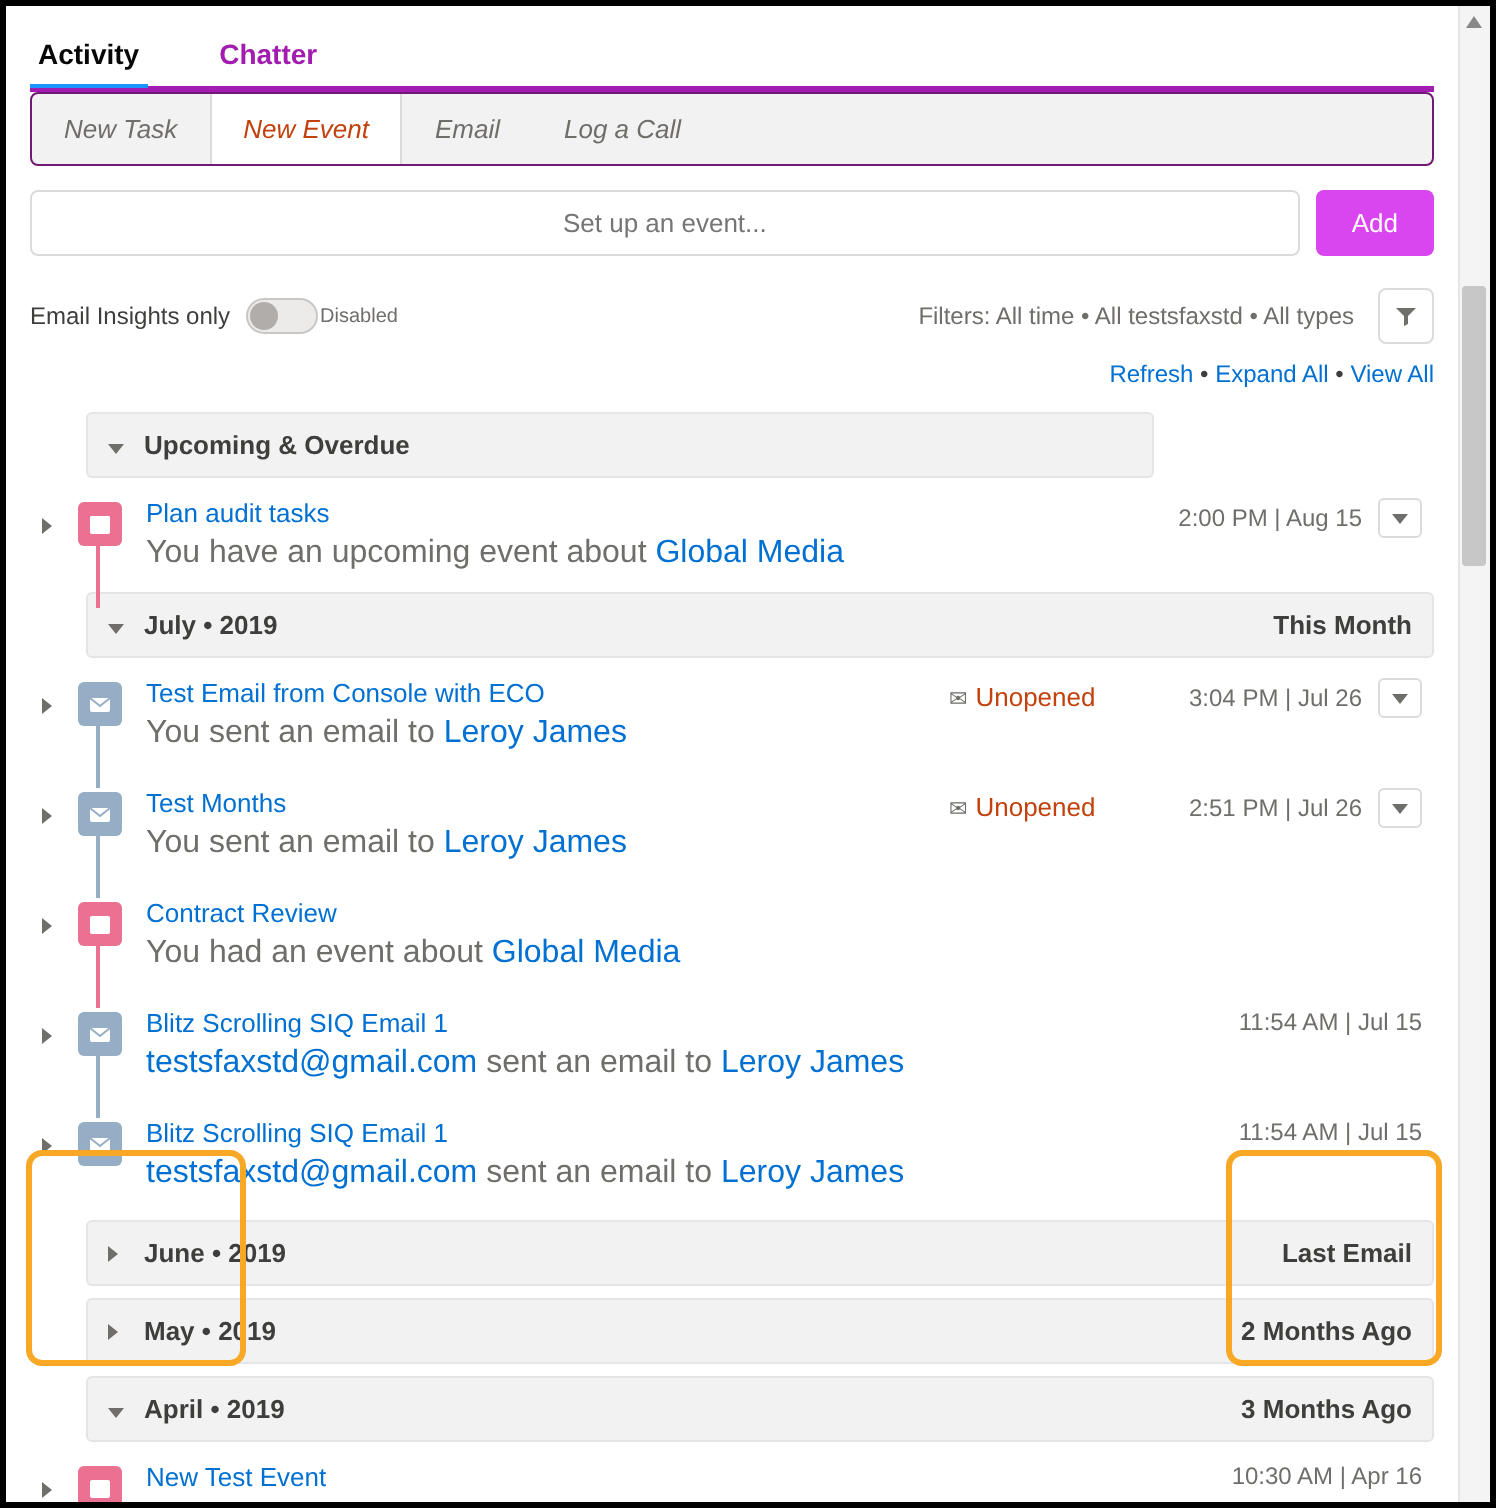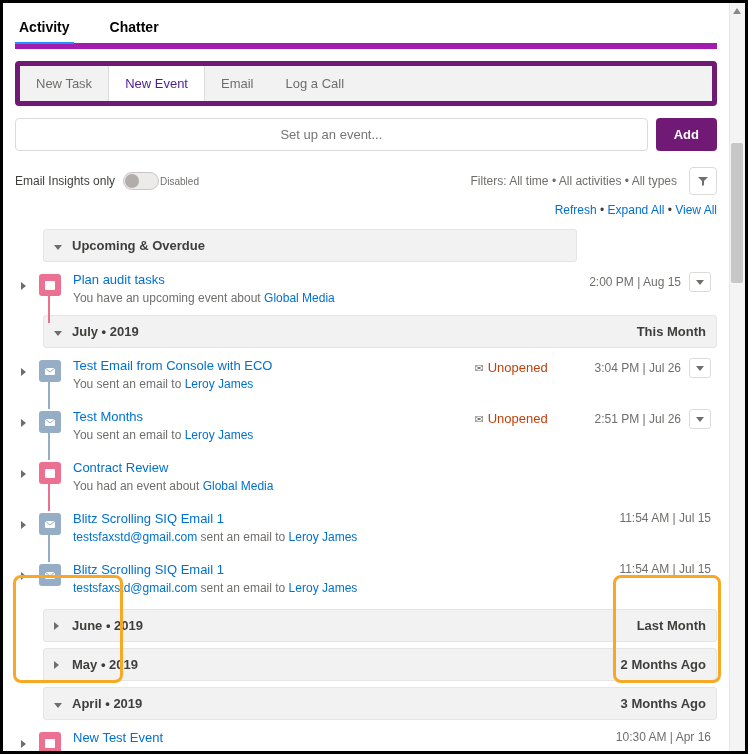--- a/index.html
+++ b/index.html
@@ -2,31 +2,31 @@
 <html><head>
 <meta charset="utf-8">
 <style>
 * { box-sizing: border-box; margin: 0; padding: 0; }
 body { font-family: -apple-system, BlinkMacSystemFont, "Segoe UI", Arial, sans-serif; font-size: 13px; color: #3e3e3c; background: #fff; width: 748px; height: 754px; overflow: hidden; border: 3px solid #000; position: relative; }
 .scrollbar { position: absolute; right: 0; top: 0; width: 16px; height: 100%; background: #f4f4f4; border-left: 1px solid #e5e5e5; }
 .scroll-thumb { position: absolute; right: 2px; top: 140px; width: 12px; height: 140px; background: #c7c7c7; border-radius: 2px; }
 .scroll-arrow-up { position: absolute; right: 2px; top: 2px; width: 12px; height: 12px; display: flex; align-items: center; justify-content: center; }
 .scroll-arrow-up::after { content: ""; border-left: 4px solid transparent; border-right: 4px solid transparent; border-bottom: 6px solid #888; }
 .content { padding: 8px 12px 8px 12px; margin-right: 16px; }
-.top-tabs { display: flex; border-bottom: 6px solid #a21caf; margin-bottom: 12px; }
-.top-tab { padding: 8px 4px; margin-right: 32px; font-size: 14px; font-weight: 600; cursor: pointer; position: relative; color: #000000; }
+.top-tabs { display: flex; border-bottom: 3px solid #a21caf; }
+.top-tab { padding: 8px 4px; margin-right: 32px; font-size: 14px; font-weight: 600; cursor: pointer; position: relative; color: #a21caf; }
 .top-tab.active { color: #080707; }
 .top-tab.active::after { content: ""; position: absolute; left: 0; right: 0; bottom: -1px; height: 2px; background: #1b96ff; }
-.action-tabs { display: flex; border: 5px solid #701a75; border-radius: 4px; background: #f3f2f2; margin-bottom: 12px; }
+.action-tabs { display: flex; border: 1px solid #701a75; border-radius: 4px; background: #f3f2f2; margin-bottom: 12px; font-style: italic; }
 .action-tab { padding: 10px 16px; font-size: 13px; color: #706e6b; cursor: pointer; }
-.action-tab.active { background: #fff; color: #4c1d95; border-left: 1px solid #dddbda; border-right: 1px solid #dddbda; }
+.action-tab.active { background: #fff; color: #c2410c; border-left: 1px solid #dddbda; border-right: 1px solid #dddbda; }
 .action-tab:first-child.active { border-left: none; }
 .input-row { display: flex; gap: 8px; margin-bottom: 16px; }
 .event-input { flex: 1; border: 1px solid #dddbda; border-radius: 4px; padding: 8px; text-align: center; font-size: 13px; color: #706e6b; background: #fff; }
-.add-btn { background: #701a75; color: #fff; border: none; border-radius: 4px; padding: 8px 18px; font-size: 13px; font-weight: 700; cursor: pointer; }
+.add-btn { background: #d946ef; color: #fff; border: none; border-radius: 4px; padding: 8px 18px; font-size: 13px; font-weight: 400; cursor: pointer; }
 .insights-row { display: flex; justify-content: space-between; align-items: center; margin-bottom: 8px; font-size: 12px; }
 .toggle-wrap { display: flex; align-items: center; gap: 8px; }
 .toggle { width: 36px; height: 18px; background: #ecebea; border-radius: 10px; position: relative; border: 1px solid #c9c7c5; }
 .toggle::after { content: ""; position: absolute; left: 1px; top: 1px; width: 14px; height: 14px; background: #b0adab; border-radius: 50%; }
 .toggle-label { font-size: 10px; color: #706e6b; }
 .filters { display: flex; align-items: center; gap: 6px; font-size: 12px; color: #706e6b; }
 .filter-icon { width: 28px; height: 28px; border: 1px solid #dddbda; border-radius: 4px; display: flex; align-items: center; justify-content: center; margin-left: 6px; }
 .links-row { text-align: right; font-size: 12px; margin-bottom: 12px; }
 .links-row a { color: #0070d2; text-decoration: none; }
 .section-header { background: #f3f2f2; border: 1px solid #e5e5e5; border-radius: 3px; padding: 8px 10px; display: flex; align-items: center; justify-content: space-between; font-size: 13px; font-weight: 600; color: #3e3e3c; margin-bottom: 2px; margin-left: 28px; }
@@ -38,21 +38,21 @@
 .item-chevron { width: 14px; margin-top: 6px; margin-right: 4px; }
 .icon-box { width: 22px; height: 22px; border-radius: 3px; display: flex; align-items: center; justify-content: center; margin-right: 12px; margin-top: 2px; flex-shrink: 0; position: relative; }
 .icon-cal { background: #eb7092; }
 .icon-mail { background: #95aec5; }
 .icon-inner { width: 12px; height: 12px; }
 .timeline-line { position: absolute; left: 33px; top: 26px; width: 2px; bottom: -8px; }
 .line-pink { background: #eb7092; }
 .line-blue { background: #95aec5; }
 .item-body { flex: 1; }
 .item-title { color: #0070d2; font-size: 13px; margin-bottom: 4px; }
-.item-sub { font-size: 12px; color: #706e6b; }
+.item-sub { font-size: 16px; color: #706e6b; }
 .item-sub a { color: #0070d2; text-decoration: none; }
 .item-middle { width: 120px; font-size: 13px; color: #c2410c; display: flex; align-items: center; gap: 4px; margin-top: 2px; }
 .item-right { text-align: right; font-size: 12px; color: #706e6b; display: flex; align-items: center; gap: 8px; }
 .dropdown-btn { width: 22px; height: 20px; border: 1px solid #dddbda; border-radius: 3px; display: flex; align-items: center; justify-content: center; }
 .highlight-box { position: absolute; border: 3px solid #f9a825; border-radius: 8px; pointer-events: none; }
 .envelope-icon::before { content: "✉"; font-size: 11px; color: #706e6b; }
 </style>
 </head>
 <body>
 
@@ -81,21 +81,21 @@
 
   <div class="insights-row">
     <div class="toggle-wrap">
       <span>Email Insights only</span>
       <div style="display:flex;flex-direction:row;align-items:center;gap:1px">
         <div class="toggle"></div>
         <span class="toggle-label">Disabled</span>
       </div>
     </div>
     <div class="filters">
-      <span>Filters: All time • All activities • All types</span>
+      <span>Filters: All time • All testsfaxstd • All types</span>
       <div class="filter-icon">
         <svg width="12" height="12" viewBox="0 0 12 12">
             <path d="M1 2 L11 2 L7 6 L7 10 L5 11 L5 6 Z" fill="#706e6b"></path>
           </svg>
       </div>
     </div>
   </div>
 
   <div class="links-row">
     <a href="#">Refresh</a> • <a href="#">Expand All</a> • <a href="#">View All</a>
@@ -240,21 +240,21 @@
     <div class="item-right">
         <span>11:54 AM | Jul 15</span>
       </div>
   </div>
 
   <div class="section-header" style="margin-top:4px">
     <div class="left">
         <span class="chev chev-right"></span>
         <span>June  •  2019</span>
       </div>
-    <span>Last Month</span>
+    <span>Last Email</span>
   </div>
   <div class="section-header" style="margin-top:6px">
     <div class="left">
         <span class="chev chev-right"></span>
         <span>May  •  2019</span>
       </div>
     <span>2 Months Ago</span>
   </div>
   <div class="section-header" style="margin-top:6px">
     <div class="left">

